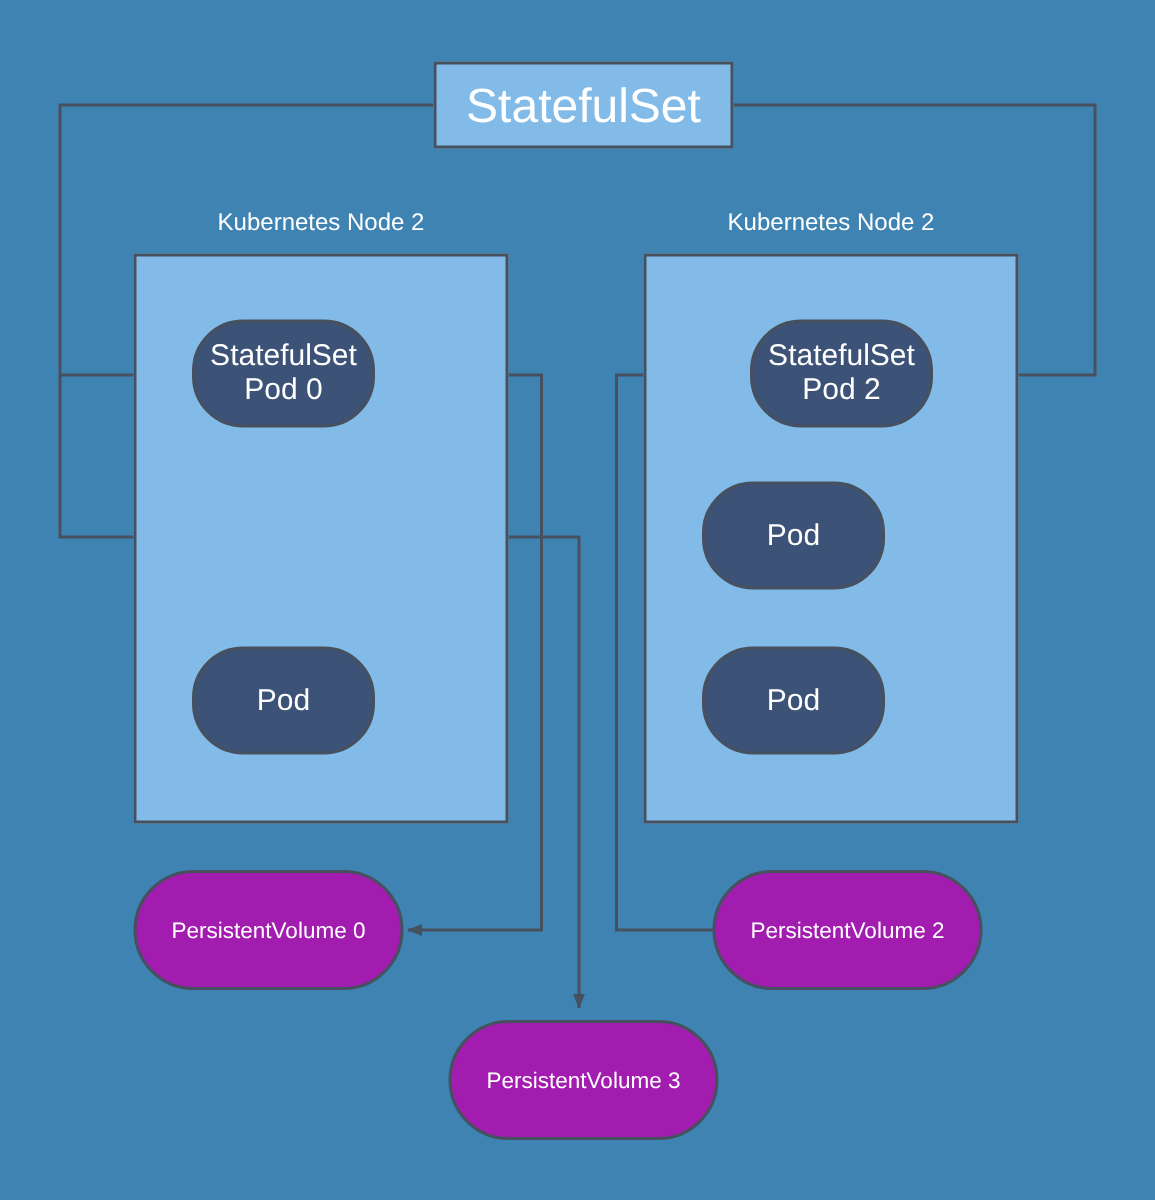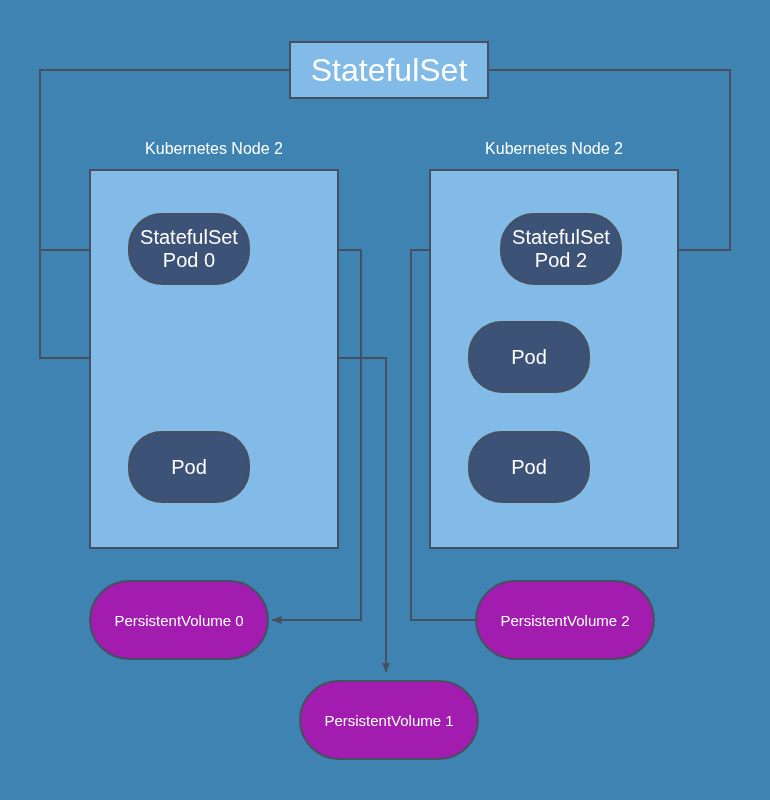--- a/index.html
+++ b/index.html
@@ -142,19 +142,19 @@
     </div>
     <div class="pod" style="left:39px; top:262px; width:122px; height:72px;">
       <span>Pod</span>
     </div>
   </div>
 
   <div class="volume" style="left:89px; top:580px; width:180px; height:80px;">
     <span>PersistentVolume 0</span>
   </div>
   <div class="volume" style="left:299px; top:680px; width:180px; height:80px;">
-    <span>PersistentVolume 1</span>
+    <span>PersistentVolume 3</span>
   </div>
   <div class="volume" style="left:475px; top:580px; width:180px; height:80px;">
     <span>PersistentVolume 2</span>
   </div>
 
 </div>
 
 </body></html>

